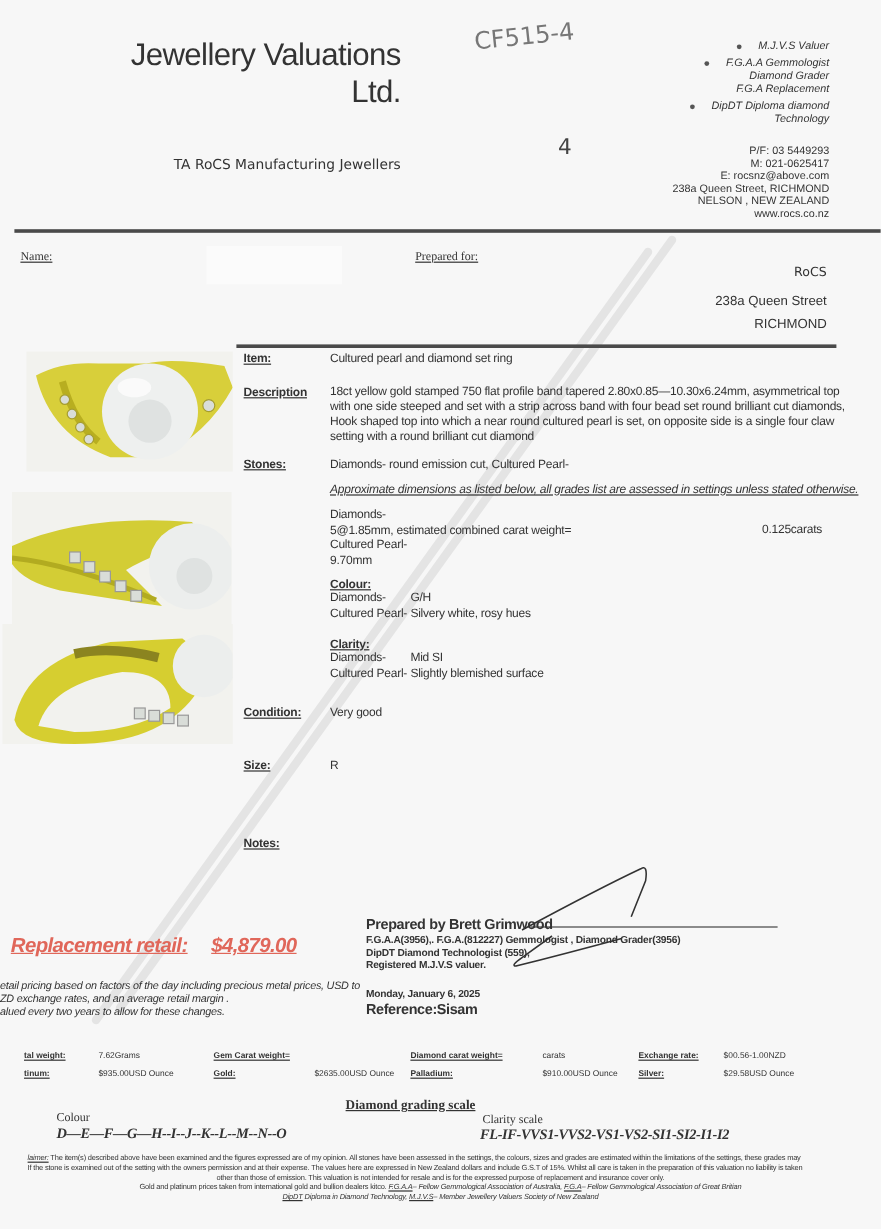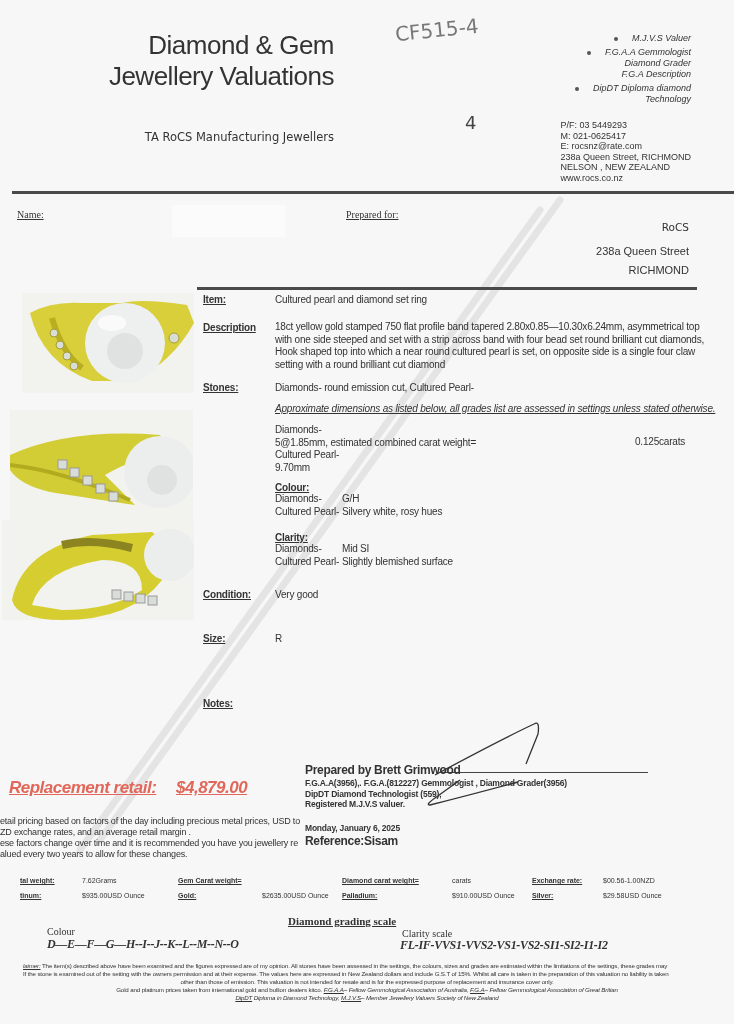--- a/index.html
+++ b/index.html
@@ -6,38 +6,38 @@
   html, body { width:734px; height:1024px; background:#f7f7f7; overflow:hidden; }
   body { position:relative; font-family:"Liberation Sans", sans-serif; color:#2b2b2b; }
   .abs { position:absolute; }
 
   
   .title-line { font-size:26px; color:#333; text-align:right; line-height:31px; letter-spacing:-0.5px; }
   .subtitle { font-family:"DejaVu Sans", sans-serif; font-size:11.5px; color:#333; }
   .hand { font-family:"DejaVu Sans", sans-serif; color:#777; }
   .quals { font-size:9px; font-style:italic; color:#333; text-align:right; line-height:11px; }
   .quals .bullet { display:inline-block; width:4px; height:4px; border-radius:50%; background:#555; margin-right:14px; vertical-align:middle; }
-  .contact { font-size:9px; color:#333; text-align:left; line-height:10.5px; }
+  .contact { font-size:9px; color:#333; text-align:right; line-height:10.5px; }
   .rule { height:3px; background:#4a4a4a; }
 
   
   .u-serif { font-family:"Liberation Serif", serif; font-size:10px; text-decoration:underline; color:#333; }
   .addr { font-size:11px; color:#333; text-align:right;margin-top:12px; }
 
   
   .lbl { font-size:10px; font-weight:bold; text-decoration:underline; color:#333; letter-spacing:-0.2px; }
   .val { font-size:10px; color:#333; line-height:12.5px; letter-spacing:-0.2px; }
   .italic-u { font-size:10px; font-style:italic; text-decoration:underline; color:#333; letter-spacing:-0.2px; }
 
   
   .photo { position:absolute; background:#f2f2ee; overflow:hidden; }
 
   
   .replace { font-size:17px; font-weight:bold; font-style:italic; color:#e0675a; text-decoration:underline; letter-spacing:-0.5px; }
-  .small { font-size:9px; color:#333; line-height:11px; letter-spacing:-0.2px; }
+  .small { font-size:9px; color:#333; line-height:11px; letter-spacing:-0.2px;font-style:italic; }
   .prep-big { font-size:12px; font-weight:bold; color:#333; letter-spacing:-0.3px; }
   .prep-small { font-size:8.5px; font-weight:bold; color:#333; line-height:10.5px; letter-spacing:-0.2px; }
 
   
   .m { font-size:7px; color:#333; }
   .m.u { text-decoration:underline; font-weight:bold; }
 
   
   .grade-title { font-family:"Liberation Serif", serif; font-size:11px; font-weight:bold; text-decoration:underline; color:#333; }
   .grade-lbl { font-family:"Liberation Serif", serif; font-size:10px; color:#333; }
@@ -51,41 +51,41 @@
 <body>
 
 <svg class="watermark" viewBox="0 0 520 720">
   <g fill="none" stroke="#e4e4e4" stroke-width="7" stroke-linecap="round" stroke-linejoin="round">
     <path d="M20 700 L480 60"></path>
     <path d="M40 690 L500 50"></path>
   </g>
 </svg>
 
 <div class="abs" style="right:400px; top:30px;">
-  <div class="title-line">Diamond &amp; Gem</div>
   <div class="title-line">Jewellery Valuations</div>
+  <div class="title-line">Ltd.</div>
 </div>
 <div class="abs subtitle" style="right:400px; top:130px;">TA RoCS Manufacturing Jewellers</div>
 
 <div class="abs hand" style="left:395px; top:18px; font-size:20px; transform:rotate(-6deg);">CF515-4</div>
 <div class="abs hand" style="left:465px; top:112px; font-size:18px; color:#444;">4</div>
 
 <div class="abs quals" style="right:43px; top:33px;">
   <div><span class="bullet"></span><span>M.J.V.S Valuer</span></div>
   <div style="margin-top:3px;"><span class="bullet"></span><span>F.G.A.A Gemmologist</span></div>
   <div>Diamond Grader</div>
-  <div>F.G.A Description</div>
+  <div>F.G.A Replacement</div>
   <div style="margin-top:3px;"><span class="bullet"></span><span>DipDT Diploma diamond</span></div>
   <div>Technology</div>
 </div>
 
 <div class="abs contact" style="right:43px; top:120px;">
   <div>P/F: 03 5449293</div>
   <div>M: 021-0625417</div>
-  <div>E: rocsnz@rate.com</div>
+  <div>E: rocsnz@above.com</div>
   <div>238a Queen Street, RICHMOND</div>
   <div>NELSON , NEW ZEALAND</div>
   <div>www.rocs.co.nz</div>
 </div>
 
 <div class="abs rule" style="left:12px; top:191px; width:722px;"></div>
 
 <div class="abs u-serif" style="left:17px; top:209px;">Name:</div>
 <div class="abs" style="left:172px; top:205px; width:113px; height:32px; background:#fbfbfb;"></div>
 <div class="abs u-serif" style="left:346px; top:209px;">Prepared for:</div>
@@ -196,21 +196,20 @@
   <path d="M118 62 Q70 75 30 85 Q25 85 35 78 L60 60" fill="none" stroke="#333" stroke-width="1.3"></path>
 </svg>
 <div class="abs" style="left:442px; top:772px; width:206px; height:1px; background:#444;"></div>
 
 <div class="abs replace" style="left:9px; top:778px;">Replacement retail:</div>
 <div class="abs replace" style="left:176px; top:778px;">$4,879.00</div>
 
 <div class="abs small" style="left:0px; top:816px; width:300px;">
   <div>etail pricing based on factors of the day including precious metal prices, USD to</div>
   <div>ZD exchange rates, and an average retail margin .</div>
-  <div>ese factors change over time and it is recommended you have you jewellery re</div>
   <div>alued every two years to allow for these changes.</div>
 </div>
 
 <div class="abs prep-big" style="left:305px; top:763px;">Prepared by Brett Grimwood</div>
 <div class="abs prep-small" style="left:305px; top:778px;">
   <div>F.G.A.A(3956),. F.G.A.(812227) Gemmologist , Diamond Grader(3956)</div>
   <div>DipDT Diamond Technologist (559),</div>
   <div>Registered M.J.V.S valuer.</div>
 </div>
 <div class="abs prep-small" style="left:305px; top:823px;">Monday, January 6, 2025</div>

